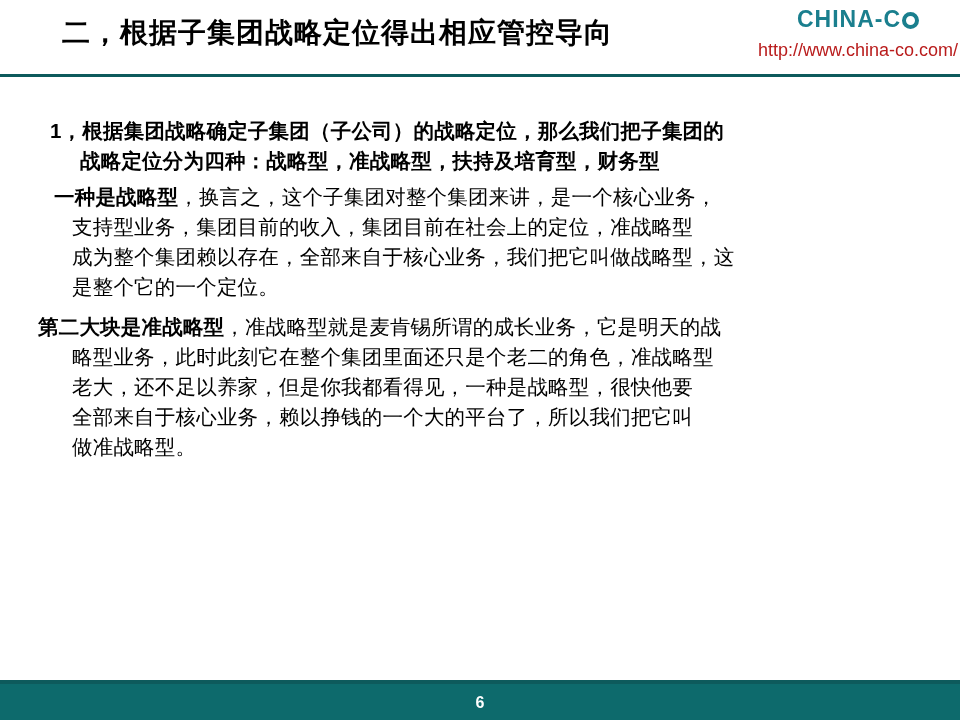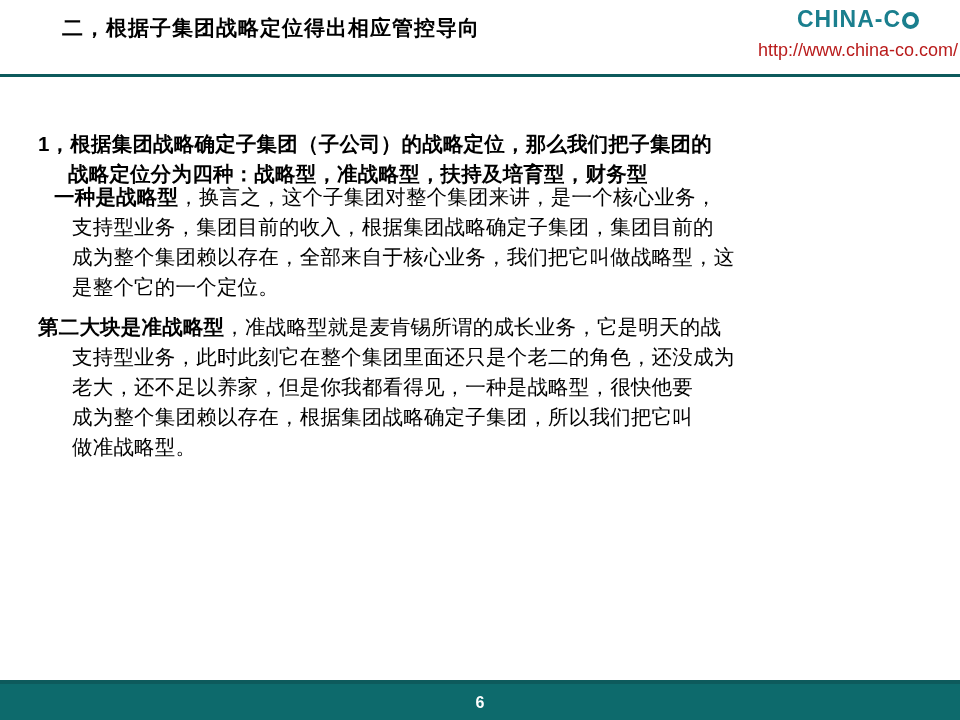--- a/index.html
+++ b/index.html
@@ -26,21 +26,21 @@
   .header {
     position: absolute;
     left: 0; top: 0;
     width: 960px;
     height: 75px;
   }
   .title {
     position: absolute;
     left: 62px;
     top: 14px;
-    font-size: 21px;
+    font-size: 28px;
     font-weight: bold;
     color: #000000;
     letter-spacing: 1px;
     white-space: nowrap;
   }
   .header-rule {
     position: absolute;
     left: 0;
     top: 74px;
     width: 960px;
@@ -106,26 +106,25 @@
   }
   .para {
     color: #000000;
     font-size: 20.5px;
     line-height: 30px;
     letter-spacing: 0.2px;
     text-align: justify;
   }
   .p1 {
     position: absolute;
-    left: 38px;
+    left: 50px;
     top: 16px;
     width: 880px;
     font-weight: bold;
     text-indent: 0;
-    margin-top: 13px;
   }
   .p1 .ind {
     display: block;
     padding-left: 30px;
   }
   .p1 .first-line {
     display: block;
     padding-left: 0px;
   }
   .p2 {
@@ -193,30 +192,30 @@
 
   <div class="body-area">
 
     <div class="para p1">
       <span class="first-line">1，根据集团战略确定子集团（子公司）的战略定位，那么我们把子集团的</span>
       <span class="ind">战略定位分为四种：战略型，准战略型，扶持及培育型，财务型</span>
     </div>
 
     <div class="para p2">
       <span class="first-line"><span class="lead">一种是战略型</span><span>，换言之，这个子集团对整个集团来讲，是一个核心业务，</span></span>
-      <span class="ind">支持型业务，集团目前的收入，根据集团战略确定子集团，集团目前的</span>
+      <span class="ind">支持型业务，集团目前的收入，集团目前在社会上的定位，准战略型</span>
       <span class="ind">成为整个集团赖以存在，全部来自于核心业务，我们把它叫做战略型，这</span>
       <span class="ind">是整个它的一个定位。</span>
     </div>
 
     <div class="para p3">
       <span class="first-line"><span class="lead">第二大块是准战略型</span><span>，准战略型就是麦肯锡所谓的成长业务，它是明天的战</span></span>
-      <span class="ind">支持型业务，此时此刻它在整个集团里面还只是个老二的角色，还没成为</span>
+      <span class="ind">略型业务，此时此刻它在整个集团里面还只是个老二的角色，准战略型</span>
       <span class="ind">老大，还不足以养家，但是你我都看得见，一种是战略型，很快他要</span>
-      <span class="ind">成为整个集团赖以存在，根据集团战略确定子集团，所以我们把它叫</span>
+      <span class="ind">全部来自于核心业务，赖以挣钱的一个大的平台了，所以我们把它叫</span>
       <span class="ind">做准战略型。</span>
     </div>
 
   </div>
 
   <div class="footer-top-line"></div>
   <div class="footer-bar"></div>
   <div class="page-number">6</div>
 
 </div>

